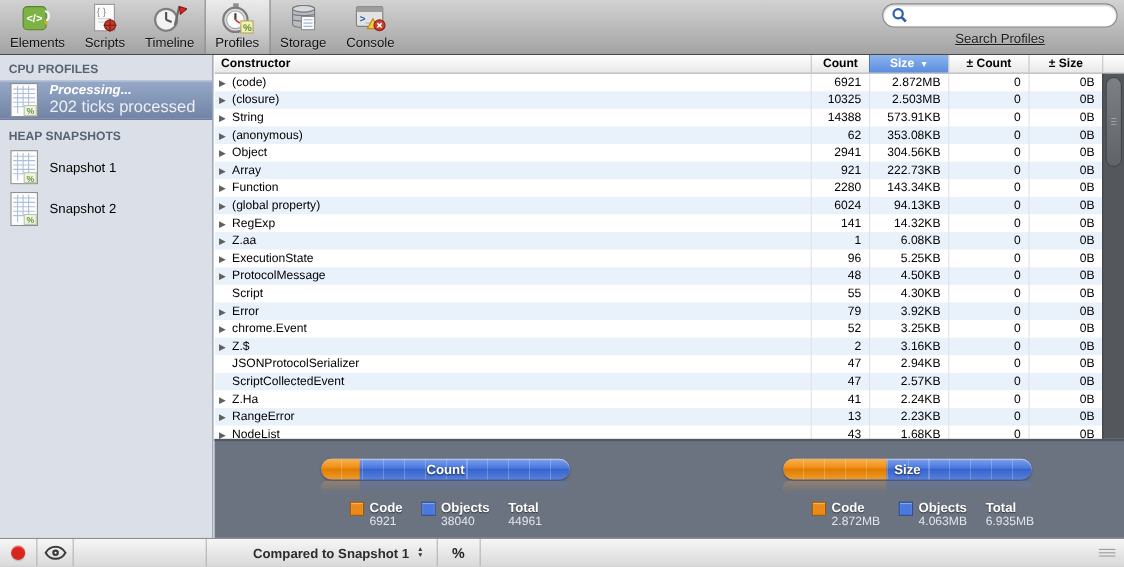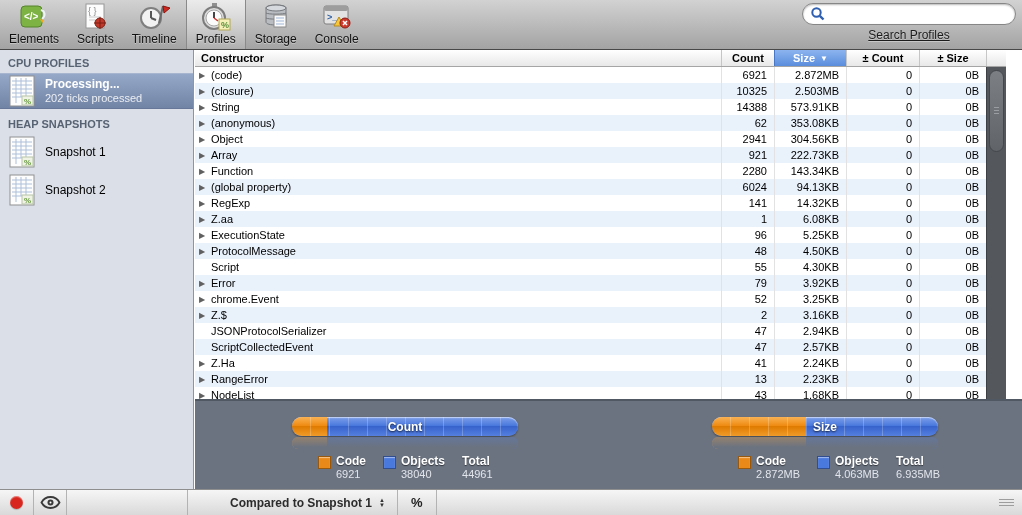--- a/index.html
+++ b/index.html
@@ -39,26 +39,26 @@
   
   .sidebar {
     position:absolute; top:50px; left:0; width:194px; bottom:26px;
     background:#dbe0e8; border-right:1px solid #8c95a3;
   }
   .side-header { font-size:11px; font-weight:bold; color:#576273; padding:7px 8px 4px; }
   .side-item { display:flex; align-items:center; gap:9px; padding:2px 8px; height:36px; margin-bottom:2px; cursor:default; }
   .side-item.selected { background:linear-gradient(#95a8c8, #7284a5); border-top:1px solid #a7b5cf; border-bottom:1px solid #66779a; }
   .item-titles { display:flex; flex-direction:column; line-height:1.25; }
   .item-title { font-size:12px; color:#000; }
-  .side-item.selected .item-title { color:#fff; font-weight:bold; }
-  .item-sub { font-size:11px; color:rgba(255,255,255,.85); }
+  .side-item.selected .item-title { color:#fff; font-weight:bold;font-style:italic; }
+  .item-sub { font-size:15px; color:rgba(255,255,255,.85); }
   .profile-icon { width:28px; height:32px; flex:0 0 auto; }
 
   
-  .datagrid { position:absolute; left:195px; top:50px; right:16px; height:349px; background:#fff; overflow:hidden; }
+  .datagrid { position:absolute; left:195px; top:50px; right:0; height:349px; background:#fff; overflow:hidden; }
   .thead { display:flex; height:17px; background:linear-gradient(#ffffff, #e8e8e8); border-bottom:1px solid #a5a5a5; font-size:11px; font-weight:bold; color:#000; }
   .th { display:flex; align-items:center; justify-content:center; border-left:1px solid #c6c6c6; height:100%; }
   .th-constructor { flex:1; justify-content:flex-start; padding-left:6px; border-left:none; }
   .w-count { width:53px; } .w-size { width:72px; } .w-dcount { width:73px; } .w-dsize { width:67px; }
   .th-corner { width:20px; }
   .th-size-selected { background:linear-gradient(#8cb4ef, #5a8ddd); color:#fff; border-left:1px solid #4a77c4; }
   .sort-arrow { font-size:8px; margin-left:5px; color:#fff; }
   .tbody { position:absolute; top:17px; left:0; right:20px; bottom:0; overflow:hidden; }
   .trow { display:flex; height:16px; font-size:11px; align-items:center; background:#fff; }
   .trow.alt { background:#e9f1fb; }

